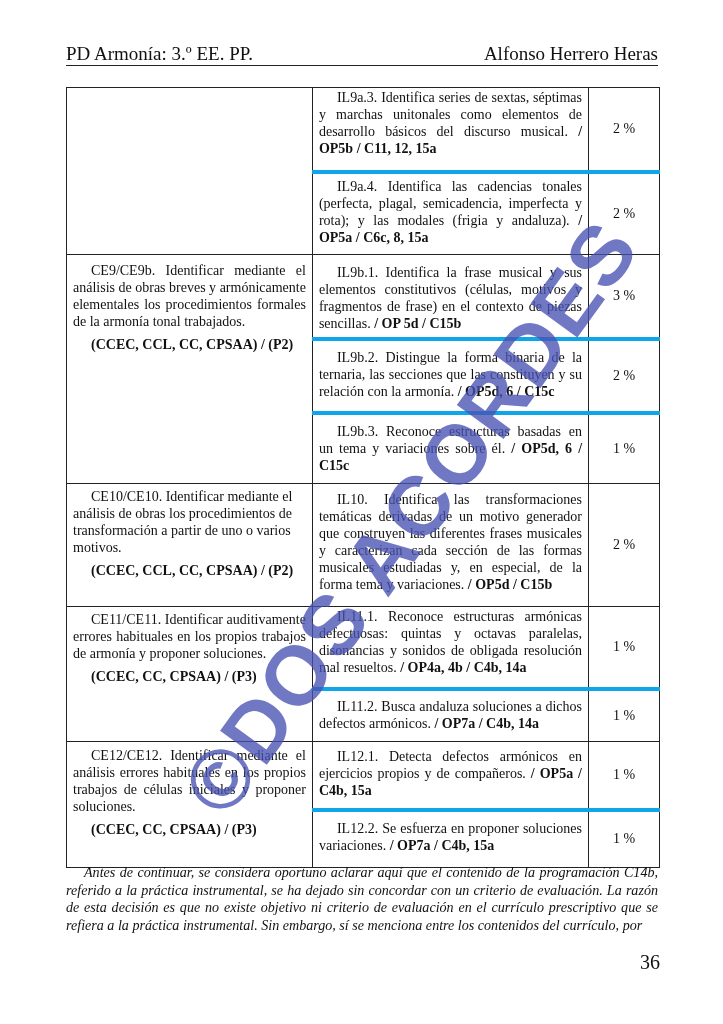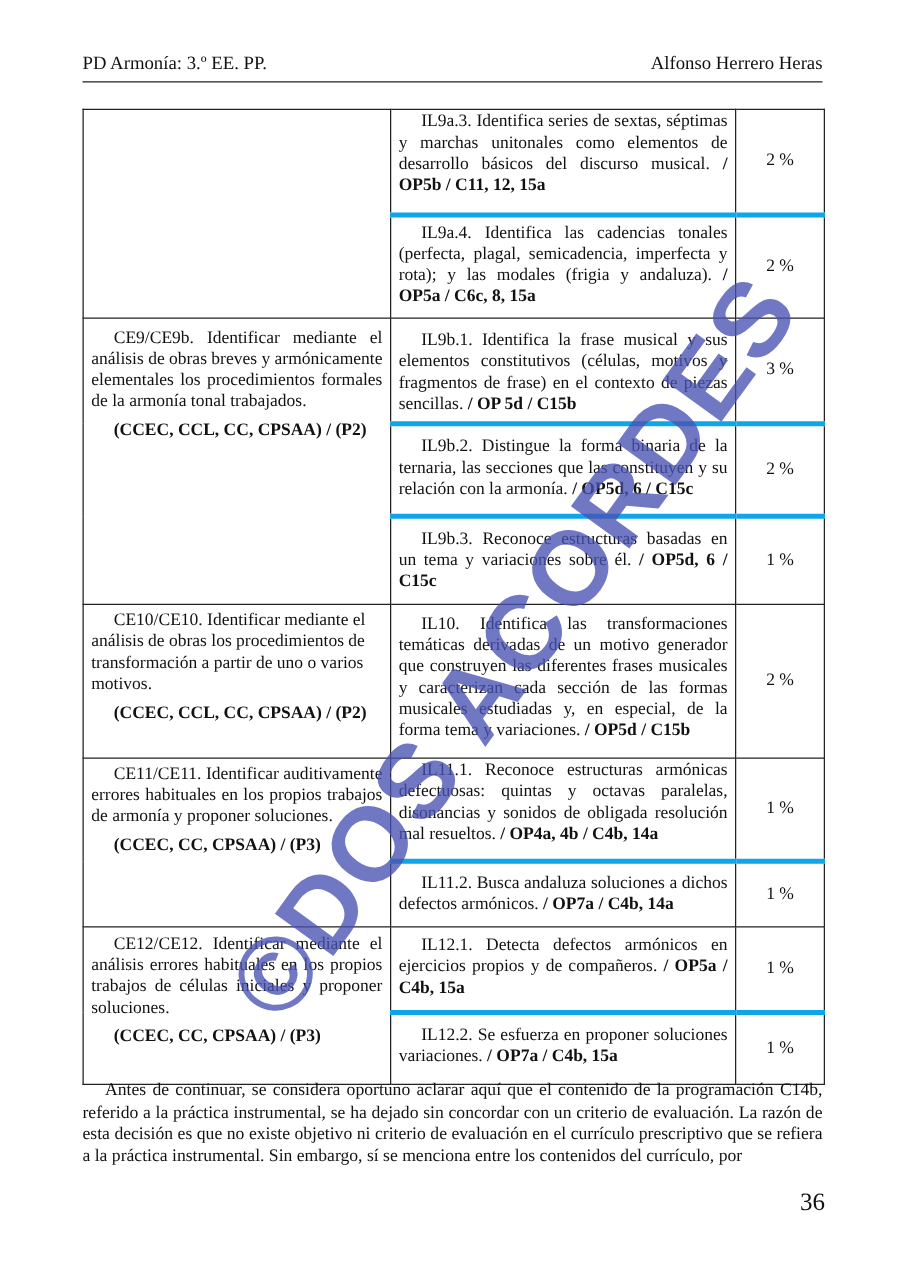--- a/index.html
+++ b/index.html
@@ -1,36 +1,36 @@
 <!DOCTYPE html>
 <html><head>
 <meta charset="utf-8">
 <style>
   html, body { margin:0; padding:0; background:#ffffff; }
   body { width:723px; height:1024px; position:relative; overflow:hidden;
          font-family:"Liberation Serif", "DejaVu Serif", serif; color:#111; }
   .header { position:absolute; left:66px; top:43px; width:592px; height:22px;
-            border-bottom:1px solid #222; font-size:15px; }
+            border-bottom:1px solid #222; font-size:19px; }
   .header .left { position:absolute; left:0; top:0; }
   .header .right { position:absolute; right:0; top:0; }
 
   table.crit { position:absolute; left:66px; top:87px; width:594px;
                border-collapse:collapse; font-size:14px; line-height:16.9px; }
   table.crit td { border:1.5px solid #222; vertical-align:top; padding:0; }
   td.ce { width:238px; padding:8px 6px 6px 6px !important; text-align:justify; }
   td.il { width:281px; padding:0 !important;margin-top:44px; }
   td.pct { width:72px; text-align:center; vertical-align:middle !important; }
   .ilcell { padding:3px 6px 4px 6px; text-align:justify; box-sizing:border-box; }
   .ind { text-indent:18px; }
   .comp { font-weight:bold; text-indent:18px; margin-top:6px; text-align:justify; }
   b { font-weight:bold; }
   tr.sub td.il, tr.sub td.pct { border-top:4px solid #0ea5e9; }
 
   .para { position:absolute; left:66px; top:850px; width:592px;
-          font-size:14.1px; line-height:17.6px; text-align:justify; text-indent:18px; }
+          font-size:14.1px; line-height:17.6px; text-align:justify; text-indent:18px;font-style:italic; }
   .pagenum { position:absolute; left:640px; top:951px; font-size:20px; }
 
   .watermark { position:absolute; left:75px; top:505px; width:620px;
                transform:rotate(-54deg); transform-origin:center;
                font-family:"Liberation Sans", "DejaVu Sans", sans-serif;
                font-weight:bold; font-size:84px; color:rgba(72,82,180,0.78);
                letter-spacing:2px; pointer-events:none; white-space:nowrap; }
 </style>
 </head>
 <body>

